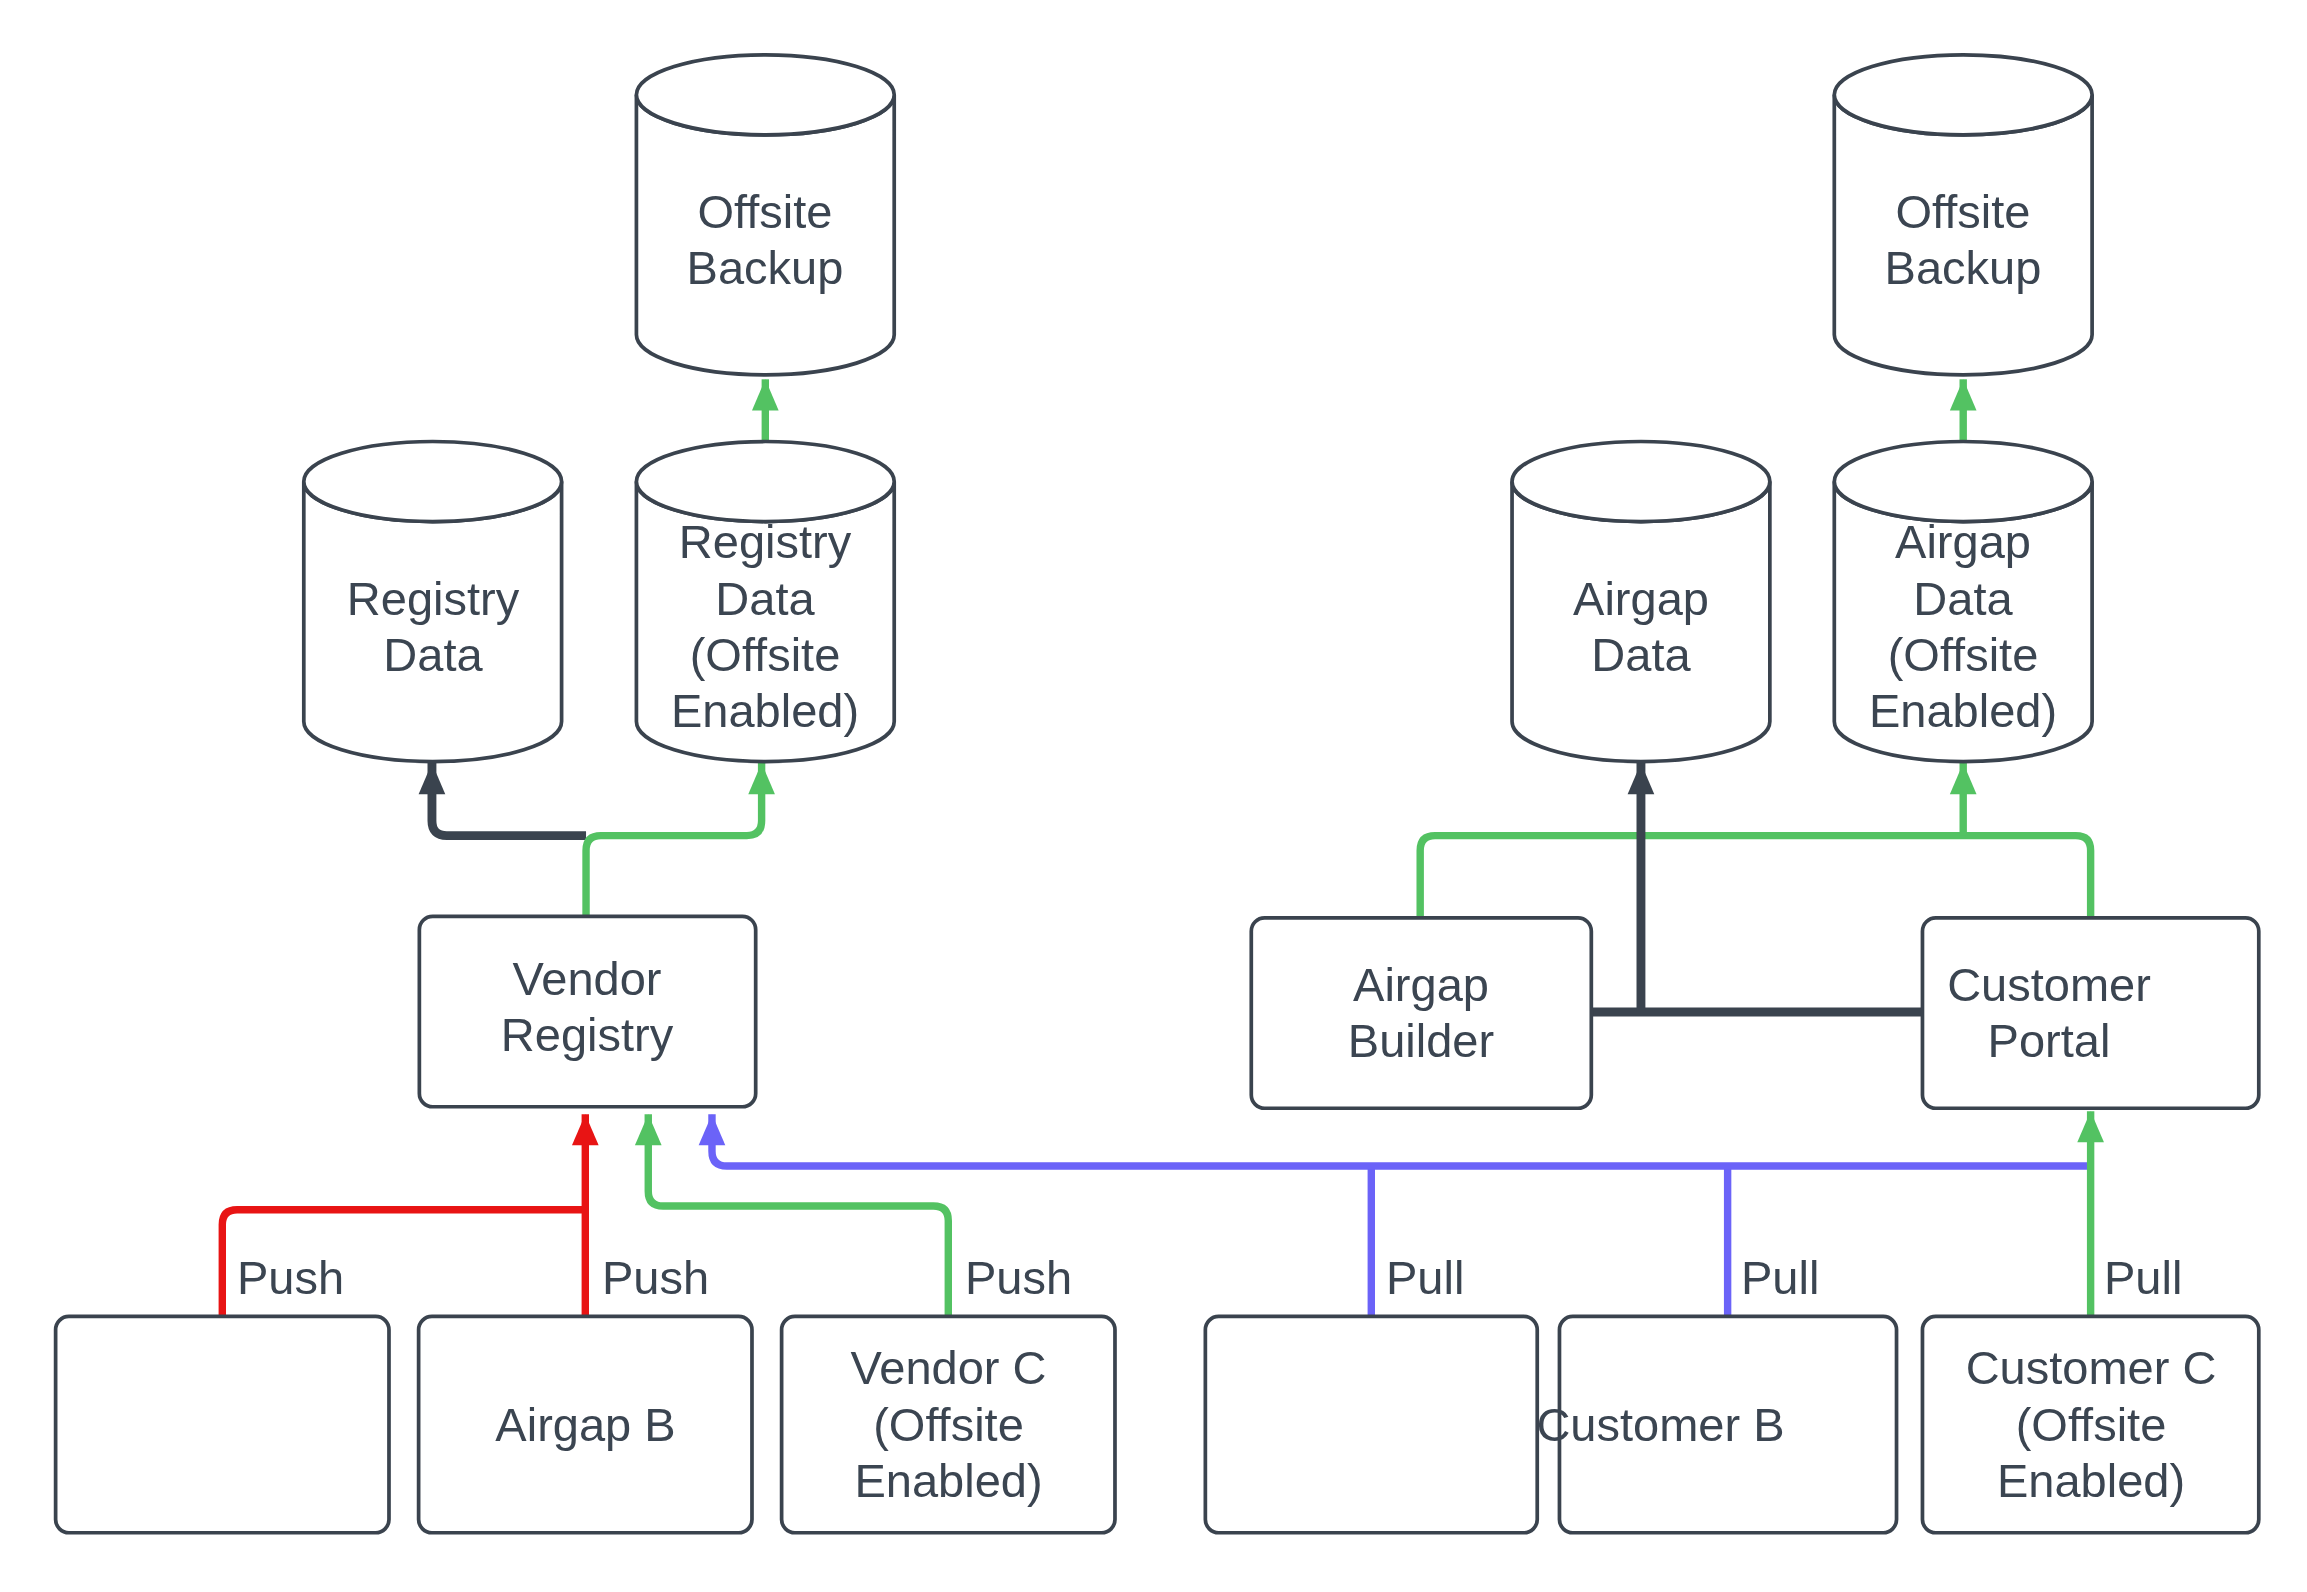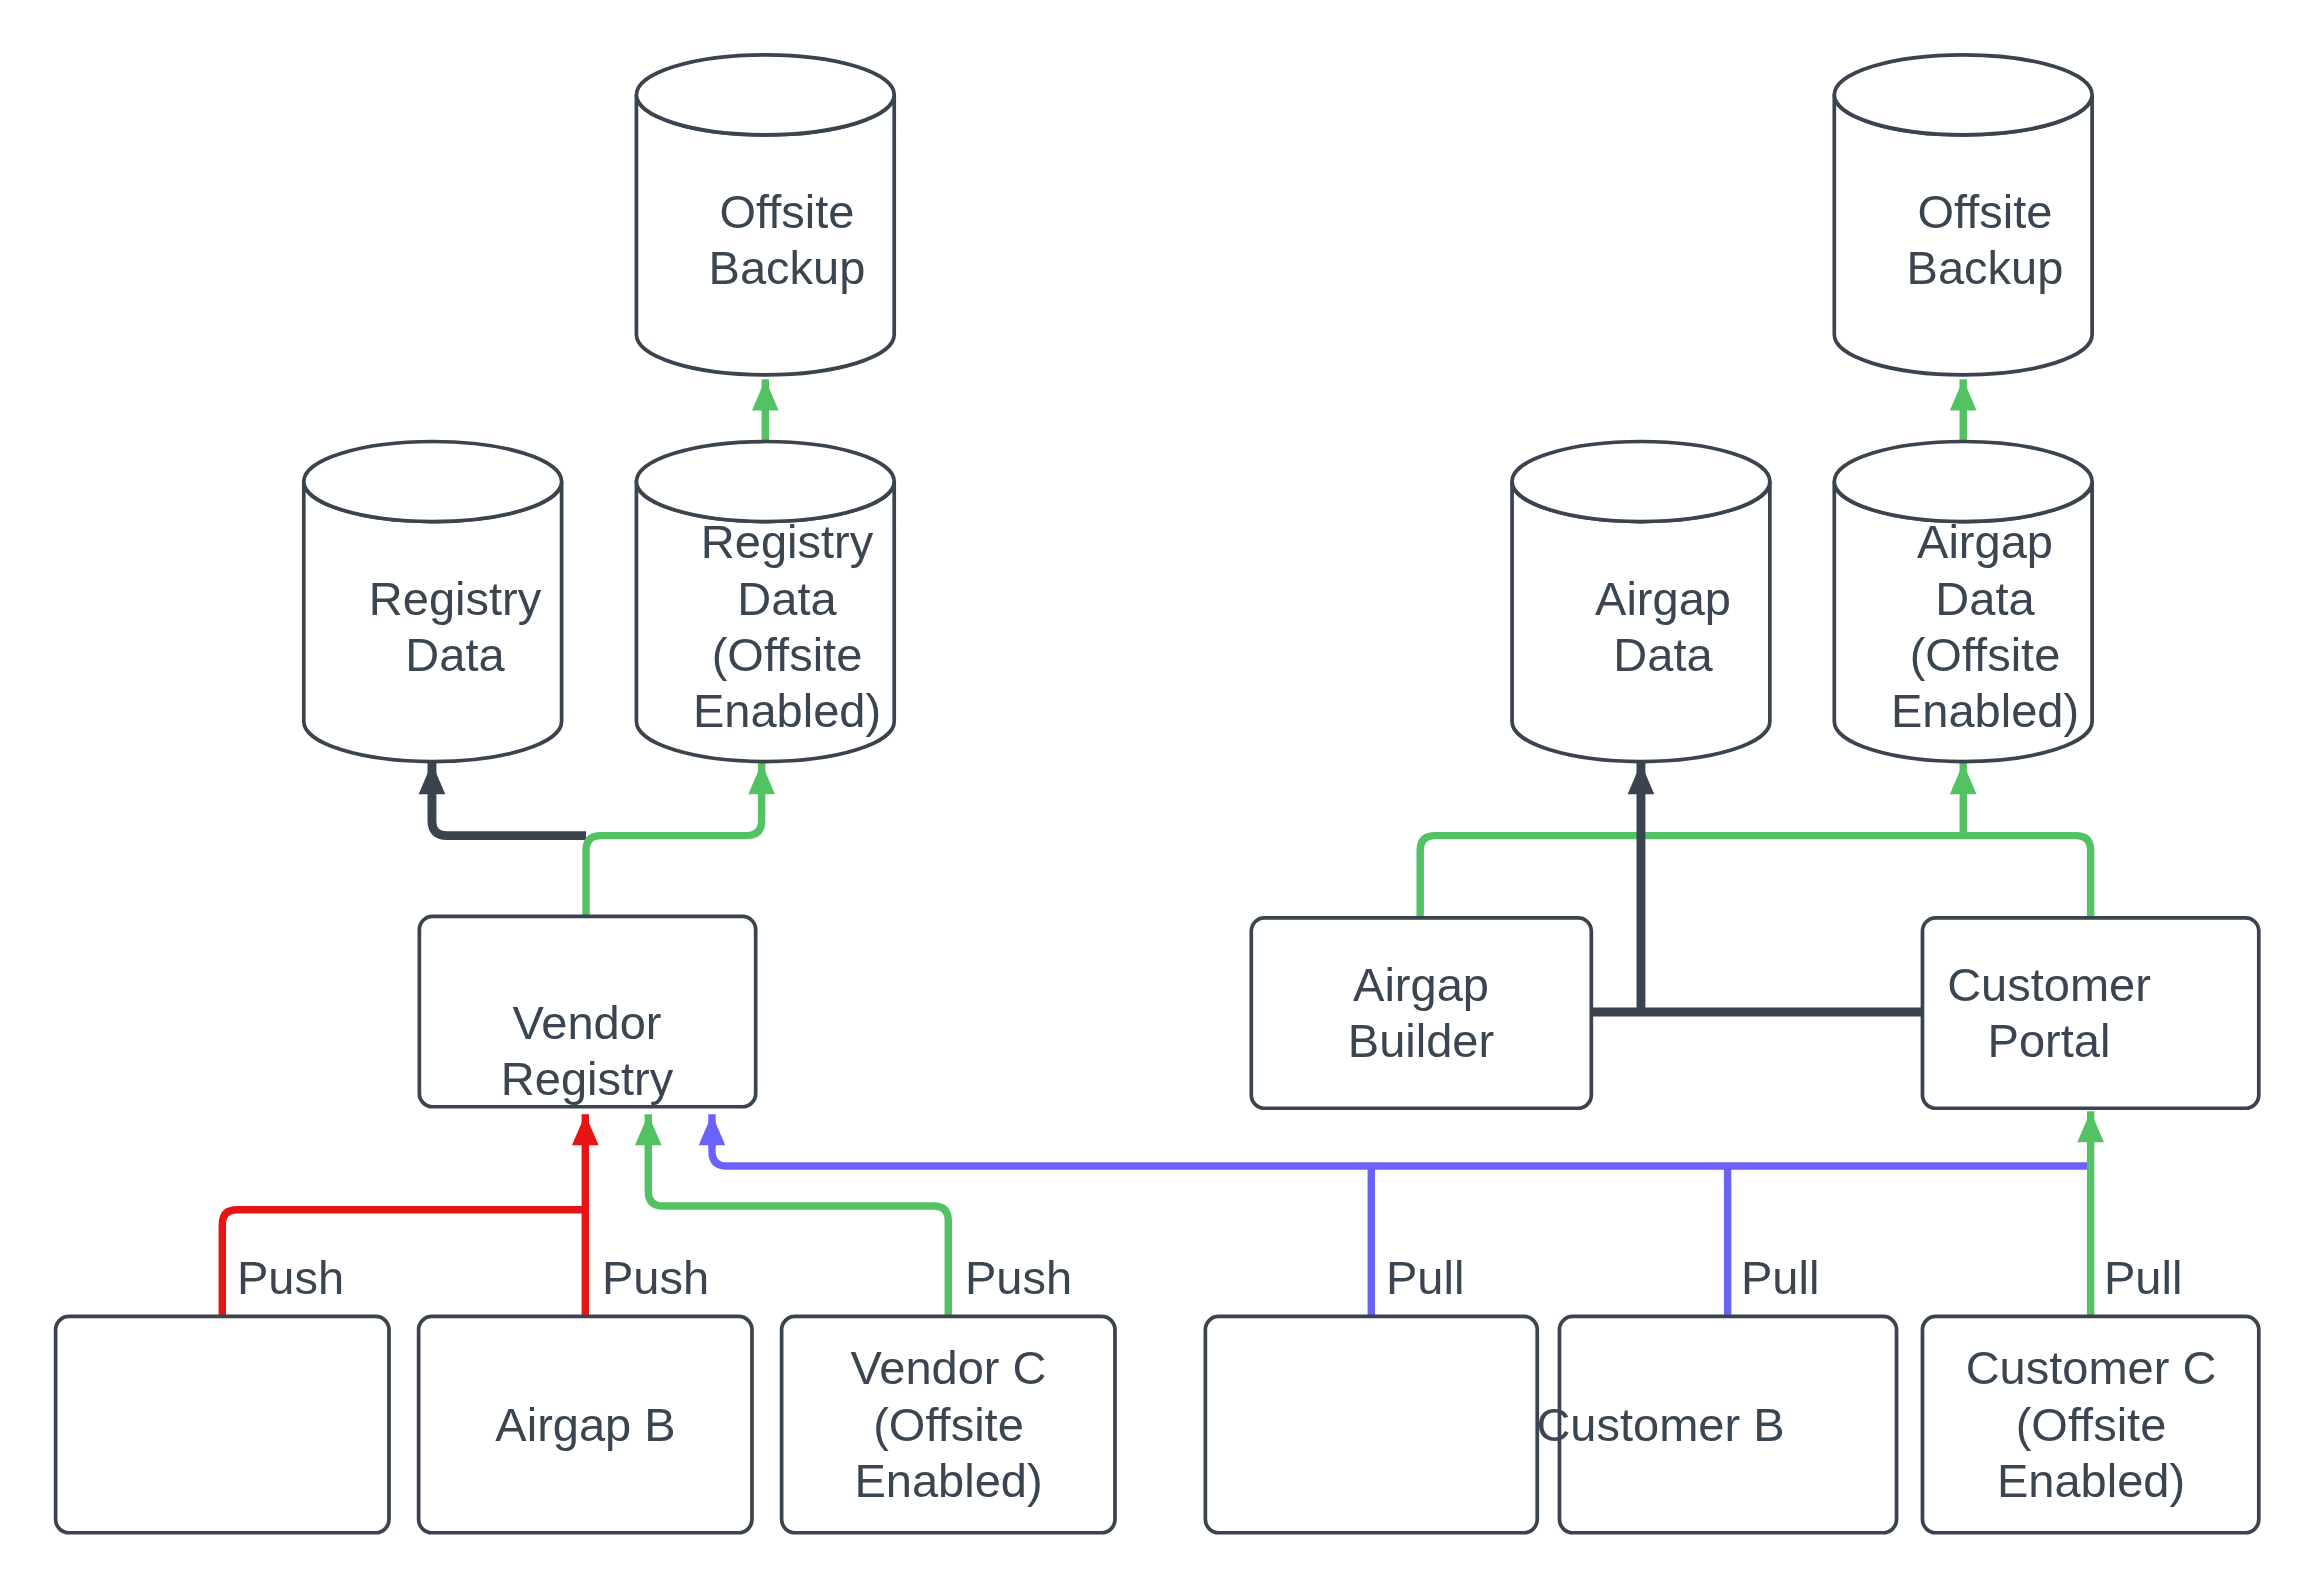--- a/index.html
+++ b/index.html
@@ -37,21 +37,21 @@
 
   .node-label{
     position:absolute;
     display:flex;align-items:center;justify-content:center;
     text-align:center;
     white-space:pre-line;
     color:var(--text);
     font-size:47px;line-height:1.2;
     pointer-events:none;
   }
-  .cyl-label{padding-top:50px;margin-left:22px;}
+  .cyl-label{padding-top:50px;}
   .flow-label{
     position:absolute;
     color:var(--text);
     font-size:47px;line-height:1;
     white-space:nowrap;
     pointer-events:none;
   }
 </style>
 </head>
 <body>
@@ -151,21 +151,21 @@
 Data
 (Offsite
 Enabled)</div>
   <div class="node-label cyl-label" style="left:1512px;top:442px;width:258px;height:320px;">Airgap
 Data</div>
   <div class="node-label cyl-label" style="left:1834px;top:442px;width:258px;height:320px;">Airgap
 Data
 (Offsite
 Enabled)</div>
 
-  <div class="node-label" style="left:419px;top:956px;width:336px;height:190px;">Vendor
+  <div class="node-label" style="left:419px;top:912px;width:336px;height:190px;">Vendor
 Registry</div>
   <div class="node-label" style="left:1251px;top:918px;width:340px;height:190px;">Airgap
 Builder</div>
   <div class="node-label" style="left:1881px;top:918px;width:336px;height:190px;">Customer
 Portal</div>
 
   <div class="node-label" style="left:419px;top:1317px;width:333px;height:216px;">Airgap B</div>
   <div class="node-label" style="left:782px;top:1317px;width:333px;height:216px;">Vendor C
 (Offsite
 Enabled)</div>

